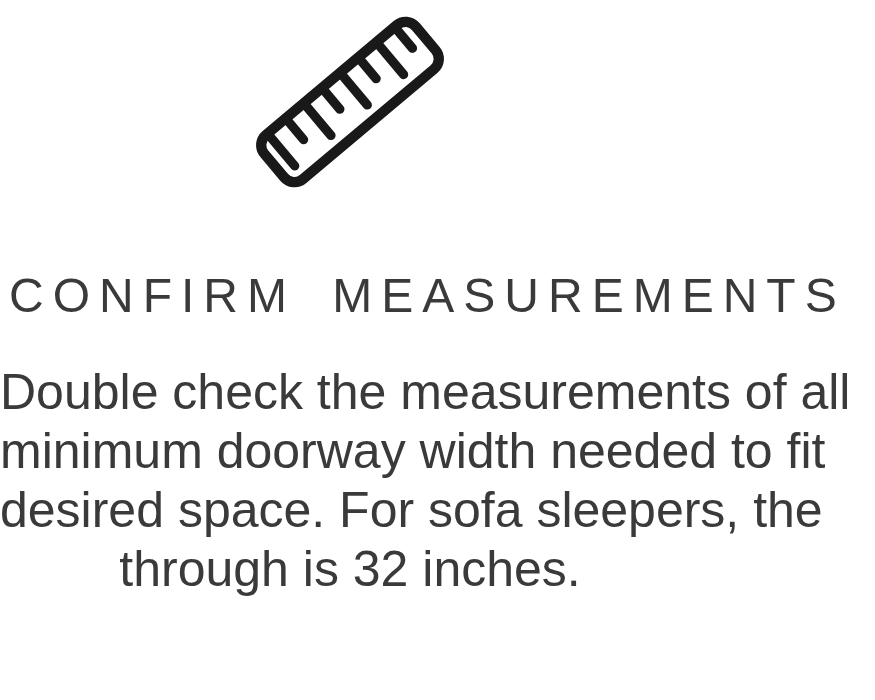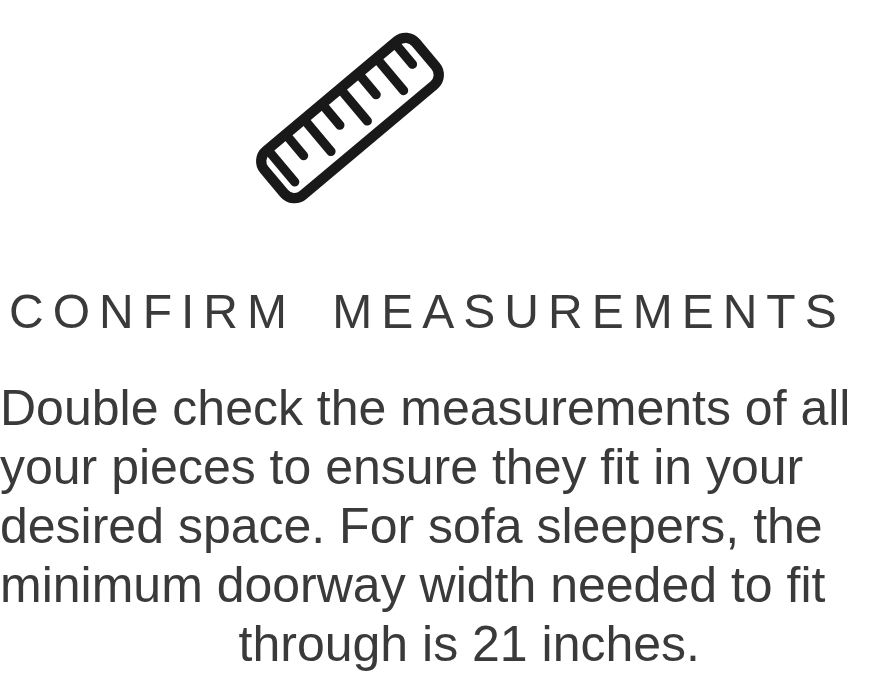--- a/index.html
+++ b/index.html
@@ -16,22 +16,22 @@
     width: 875px;
     height: 700px;
     background: var(--bg);
     font-family: "Liberation Sans", "DejaVu Sans", sans-serif;
     color: var(--text);
     overflow: hidden;
   }
   .card {
     width: 700px;
     height: 700px;
-    padding-top: 16px;
-    text-align: right;
+    padding-top: 0;
+    text-align: center;
   }
   .icon-wrap {
     height: 204px;
     display: flex;
     align-items: center;
     justify-content: center;
   }
   .icon-wrap svg {
     display: block;
   }
@@ -77,19 +77,18 @@
           <line x1="180" y1="74" x2="180" y2="99"></line>
         </g>
       </g>
     </svg>
   </div>
 
   <h1 class="heading">CONFIRM MEASUREMENTS</h1>
 
   <div class="body-text">
     <div class="body-line">Double check the measurements of all</div>
-    <div class="body-line">your pieces to ensure they fit in your</div>
+    <div class="body-line">minimum doorway width needed to fit</div>
     <div class="body-line">desired space. For sofa sleepers, the</div>
-    <div class="body-line">minimum doorway width needed to fit</div>
-    <div class="body-line">through is 21 inches.</div>
+    <div class="body-line">through is 32 inches.</div>
   </div>
 
 </div>
 
 </body></html>

